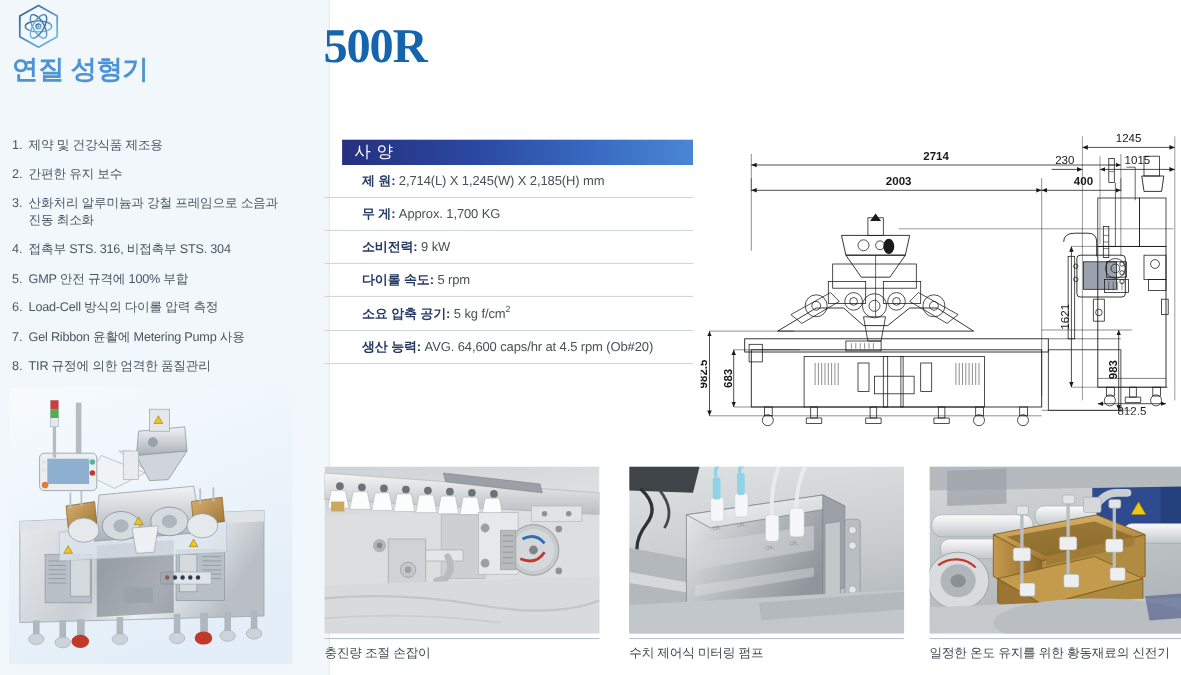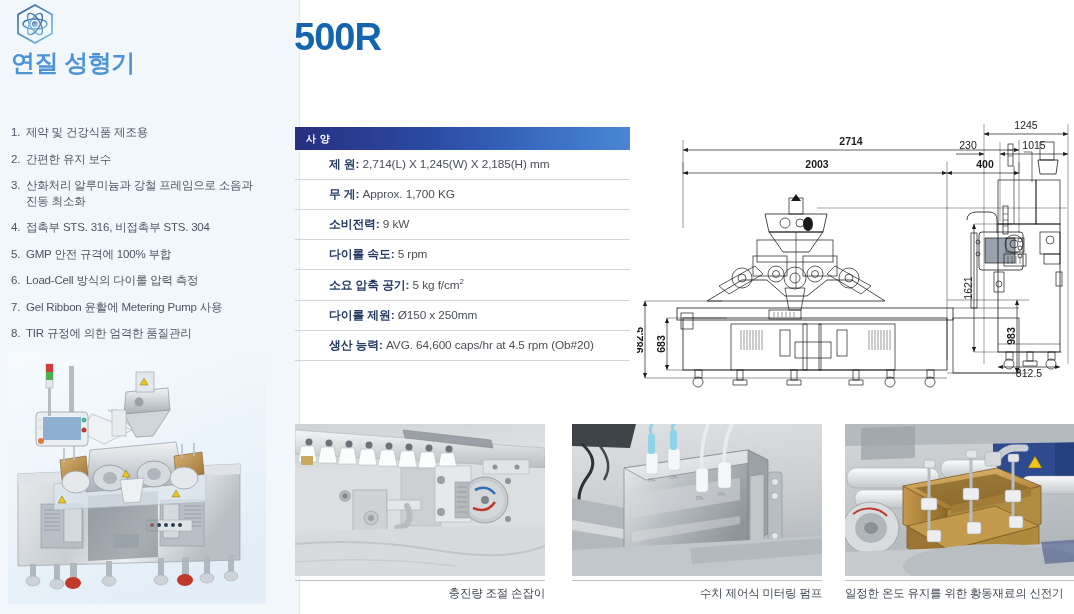--- a/index.html
+++ b/index.html
@@ -39,31 +39,32 @@
   }
   .machine-photo {
     position: absolute; left: 8px; top: 352px;
     width: 258px; height: 252px;
   }
 
   
   .main { position: absolute; left: 272px; top: 0; right: 0; bottom: 0; }
   .model-title {
     position: absolute; left: 22px; top: 16px;
-    font-size: 38px; font-weight: bold; color: #1565ae;
+    font-size: 44px; font-weight: bold; color: #1565ae;
     letter-spacing: -1px;
+    font-family: Liberation Serif, serif;
   }
 
   
   .spec-block { position: absolute; left: 23px; top: 127px; width: 335px; }
   .spec-head {
     height: 23px; line-height: 23px;
     background: linear-gradient(to right, #26307f 0%, #2b4aa3 40%, #3a6ec4 75%, #4a86d4 100%);
-    color: #ffffff; font-size: 10px; font-weight: bold;
-    padding-left: 11px; letter-spacing: 0.5px;
+    color: #ffffff; font-size: 15px; font-weight: normal;
+    padding-left: 11px; letter-spacing: 0.5px; margin-left: 16px;
   }
   .spec-row {
     border-bottom: 1px solid #cfd6de;
     padding: 7px 2px 6px 4px;
     font-size: 11.8px; color: #4a4f57;
     letter-spacing: -0.1px;
     white-space: nowrap;
   }
   .spec-row .k { color: #243a63; font-weight: bold; margin-left: 30px; }
   .spec-row sup { font-size: 8px; vertical-align: super; }
@@ -76,21 +77,21 @@
   
   .photos { position: absolute; left: 23px; top: 424px; width: 782px; height: 180px; }
   .photo-card { position: absolute; top: 0; width: 250px; }
   .photo-card.p1 { left: 0; }
   .photo-card.p2 { left: 277px; }
   .photo-card.p3 { left: 550px; width: 252px; }
   .photo-img { width: 100%; height: 152px; display: block; }
   .photo-cap {
     border-top: 1px solid #b9c2cc;
     margin-top: 4px; padding-top: 5px;
-    font-size: 11.5px; color: #3f4752; text-align: right;
+    font-size: 11.5px; color: #3f4752; text-align: left;
     letter-spacing: -0.2px;
   }
   .photo-card.p3 .photo-cap { text-align: left; }
 </style>
 </head>
 <body>
 
 <div class="sidebar">
 
   <div class="logo-wrap">
@@ -271,23 +272,20 @@
     <div class="spec-row">
       <span class="k">소비전력:</span><span> 9 kW</span>
     </div>
     <div class="spec-row">
       <span class="k">다이롤 속도:</span><span> 5 rpm</span>
     </div>
     <div class="spec-row">
       <span class="k">소요 압축 공기:</span><span> 5 kg f/cm</span><sup>2</sup>
     </div>
     <div class="spec-row">
-      <span class="k">다이롤 제원:</span><span> Ø150 x 250mm</span>
-    </div>
-    <div class="spec-row">
       <span class="k">생산 능력:</span><span> AVG. 64,600 caps/hr at 4.5 rpm (Ob#20)</span>
     </div>
   </div>
 
   <div class="drawings">
     <svg width="430" height="265" viewBox="0 0 430 265">
       <defs>
         <marker id="ah" markerWidth="8" markerHeight="8" refX="7" refY="3" orient="auto">
           <path d="M0,0 L7,3 L0,6 z" fill="#1a1a1a"></path>
         </marker>

